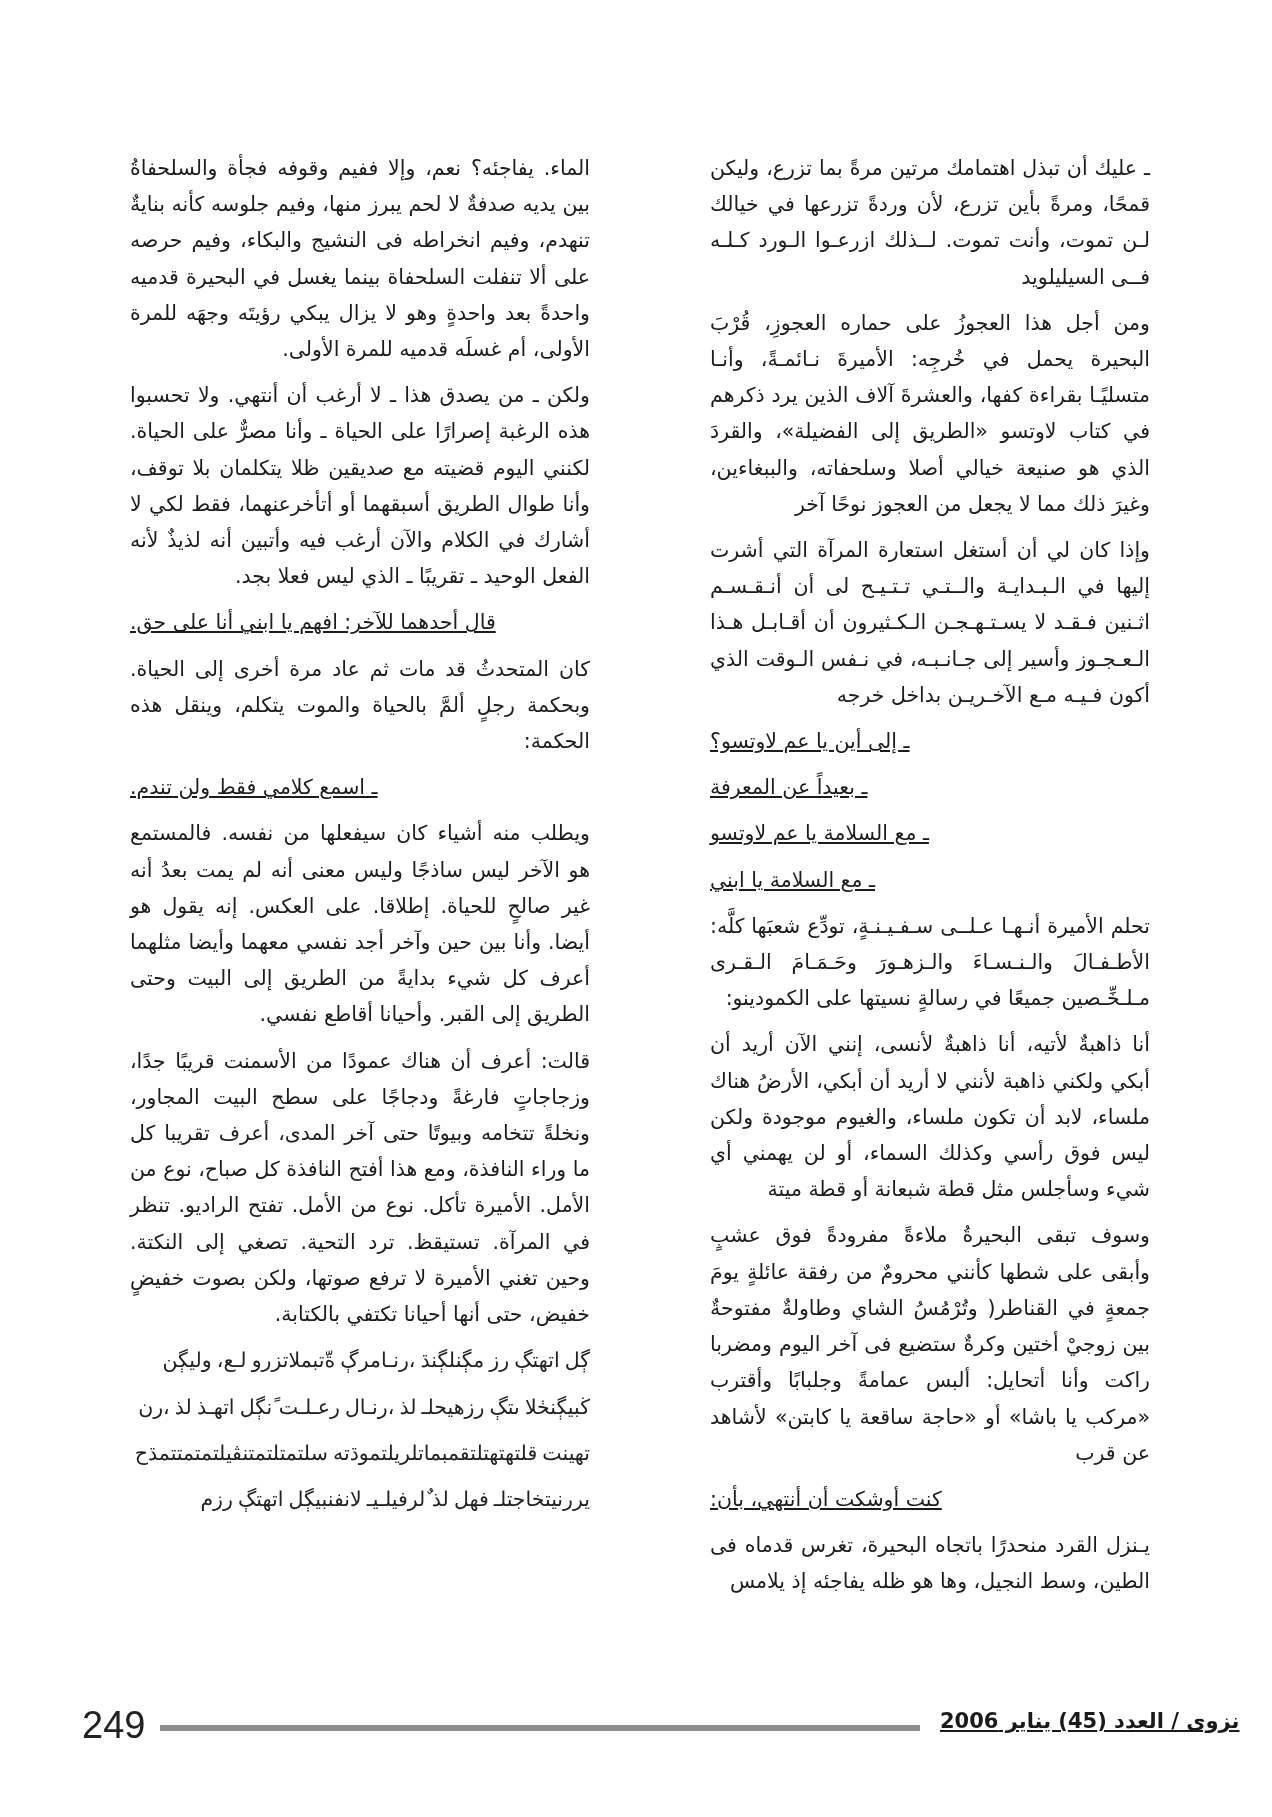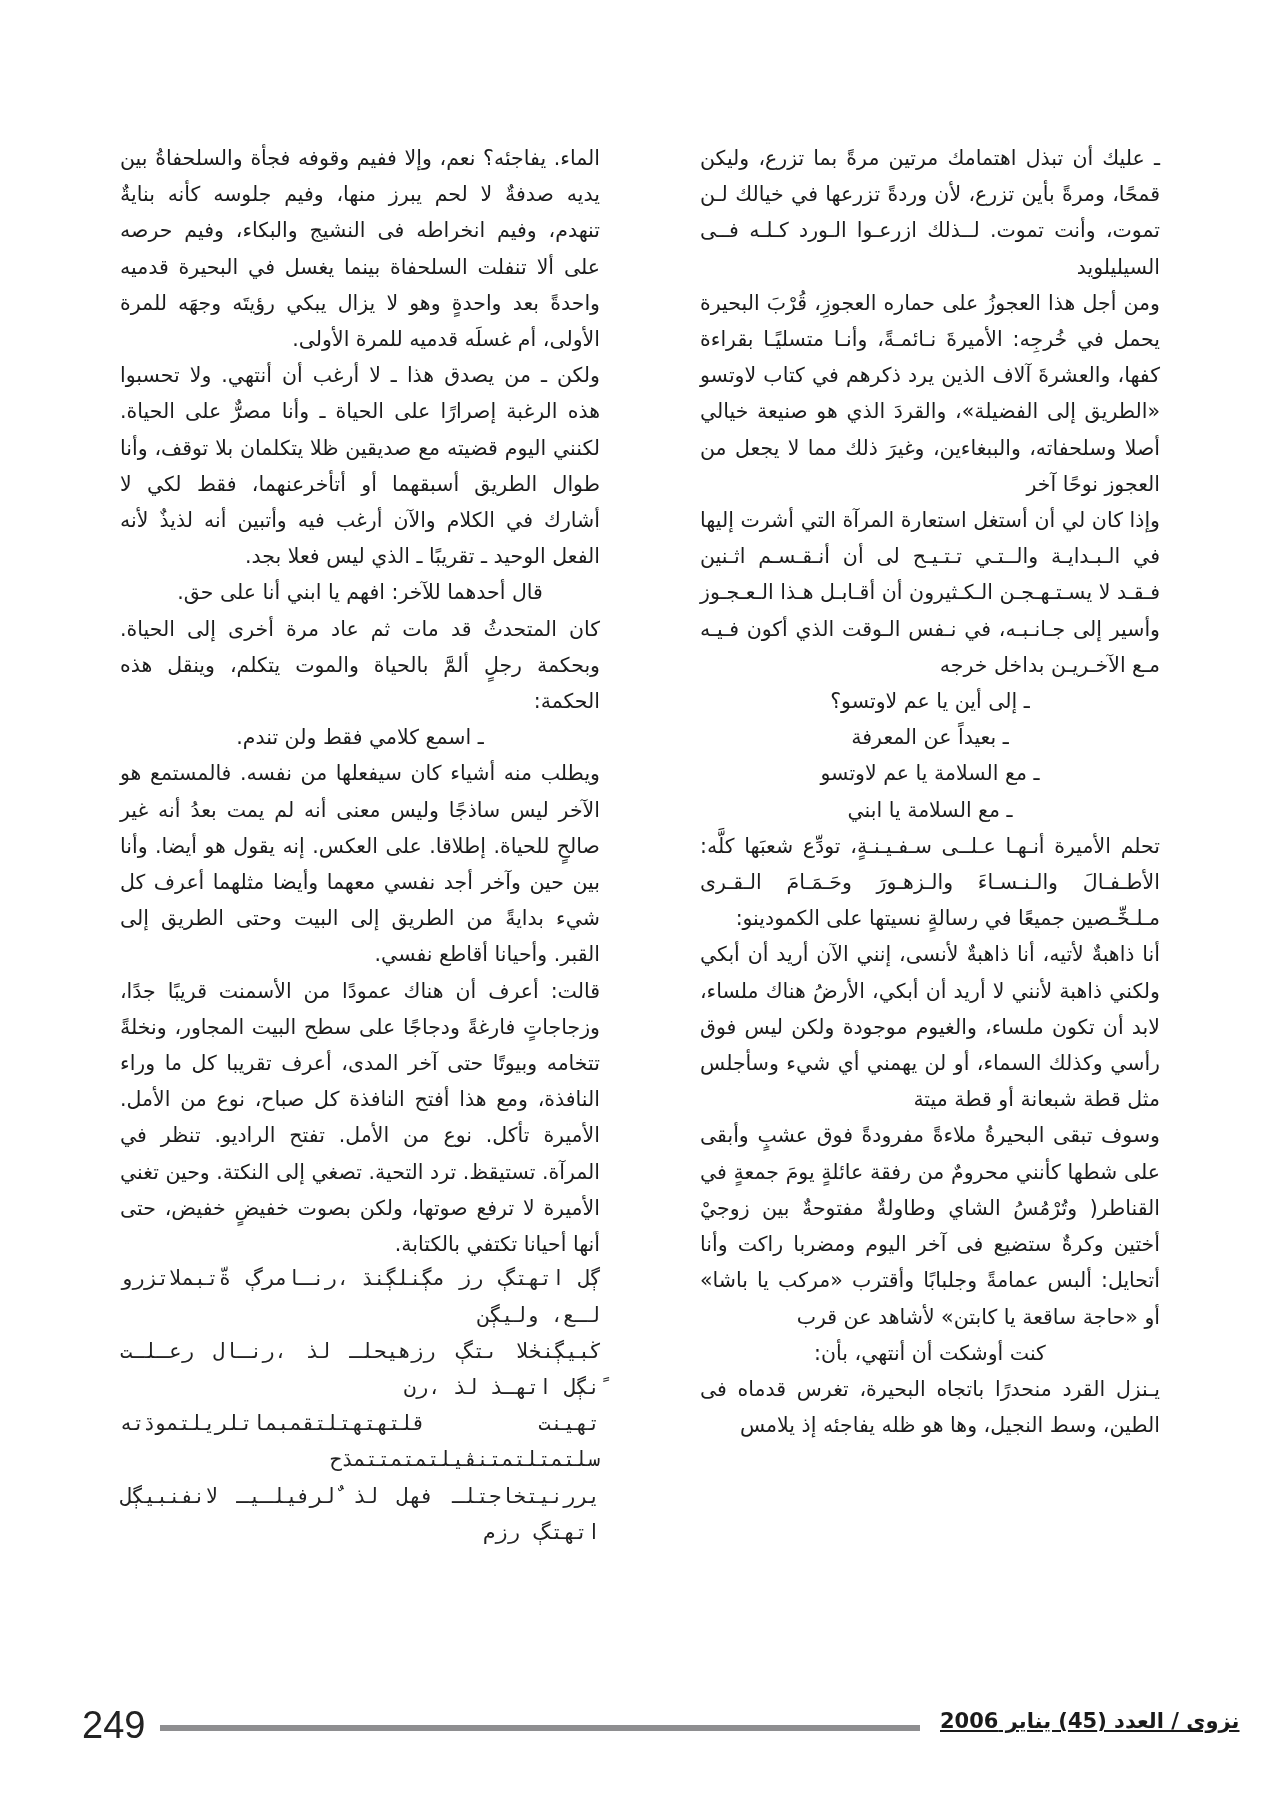--- a/index.html
+++ b/index.html
@@ -4,23 +4,23 @@
 <style>
   html, body { margin: 0; padding: 0; background: #ffffff; }
   body { width: 1272px; height: 1817px; position: relative; overflow: hidden; font-family: "DejaVu Sans", sans-serif; color: #1a1a1a; }
   .page { position: absolute; inset: 0; }
   .column {
     position: absolute; top: 140px; direction: rtl; text-align: justify;
     font-family: "DejaVu Sans", sans-serif; font-size: 20.5px; line-height: 36.2px; color: #1c1c1c;
   }
   .col-right { left: 700px; width: 460px; }
   .col-left { left: 120px; width: 480px; }
-  .para { margin: 0; }
-  .line-left { text-align: center; }
-  .garbled { font-family: Liberation Mono, monospace; color: #222; letter-spacing: -1px; }
+  .para { margin: 10px; }
+  .line-left { text-align: left; text-decoration: underline; }
+  .garbled { font-family: Liberation Serif, serif; color: #222; letter-spacing: -1px; }
   .footer { position: absolute; top: 1705px; left: 0; width: 1272px; height: 40px; text-align: right; }
   .page-number { position: absolute; left: 82px; top: 0; font-family: "Liberation Sans", sans-serif; font-size: 38px; color: #222; line-height: 40px; }
   .footer-rule { position: absolute; left: 160px; top: 20px; width: 760px; height: 6px; background: #8e8e90; }
   .footer-issue { position: absolute; left: 940px; top: 4px; direction: rtl; font-family: "DejaVu Sans", sans-serif; font-weight: bold; font-size: 21px; color: #1a1a1a; white-space: nowrap; text-decoration: underline; }
 </style>
 </head>
 <body>
 
 <div class="page">
 

